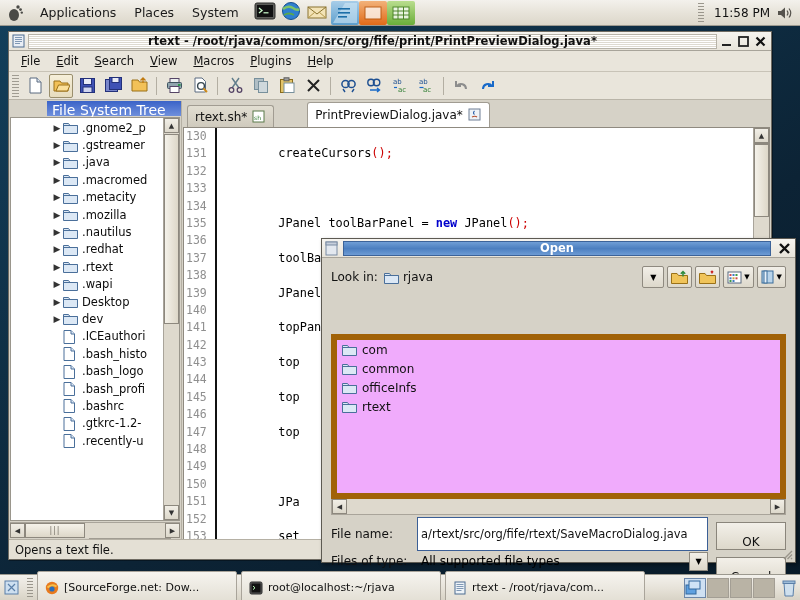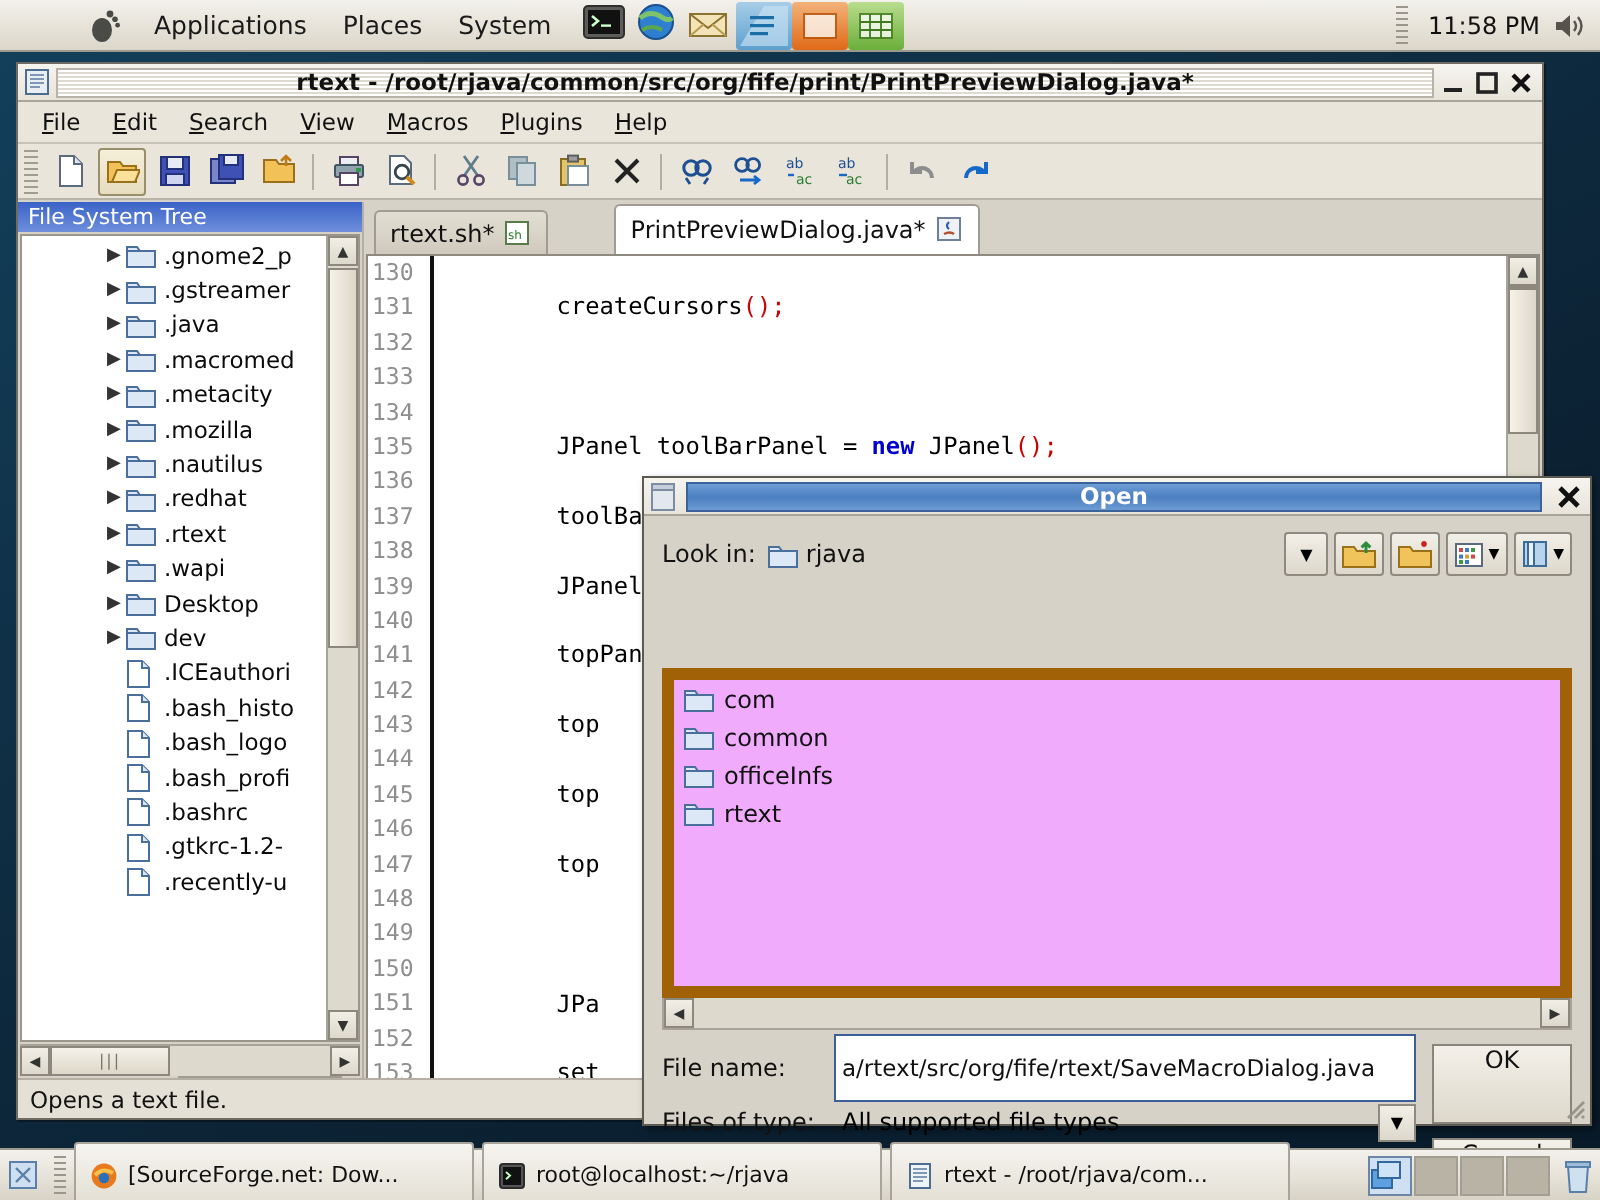--- a/index.html
+++ b/index.html
@@ -10,21 +10,21 @@
     background: #0d2b40;
   }
   #screen { position:relative; width:800px; height:600px;
             background: linear-gradient(150deg,#13405c 0%, #0c2335 60%, #081a28 100%); }
 
   
   #top-panel {
     position:absolute; left:0; top:0; width:800px; height:26px;
     background: linear-gradient(180deg,#f3f1ec 0%, #e6e2d8 55%, #dcd7ca 100%);
     border-bottom:1px solid #9c998f;
-    display:flex; align-items:center;padding-left:37px;
+    display:flex; align-items:center;
   }
   .gfoot { width:22px; height:20px; margin:0 4px 0 5px; position:relative; }
   .gfoot svg { display:block; }
   .panel-menu { font-size:12.5px; color:#1a1a1a; padding:3px 9px; cursor:default; }
   .panel-launch { width:24px; height:24px; margin:0 1px; position:relative; }
   .sep-handle { width:6px; height:20px; margin:0 4px;
      background-image: repeating-linear-gradient(180deg,#9a968c 0,#9a968c 1px,transparent 1px,transparent 3px);
   }
   #panel-right { margin-left:auto; display:flex; align-items:center; padding-right:6px; }
   #clock { font-size:12px; color:#111; padding:2px 6px; }
@@ -72,22 +72,23 @@
   .tb-btn.pressed { border:1px solid #9a8f6d; background:linear-gradient(180deg,#f6efd9,#e6dcbe); }
   .tb-sep { width:1px; height:18px; background:#b3aea2; margin:0 4px; }
 
   
   #main-body { position:absolute; left:0; top:69px; right:0; bottom:0; display:flex; }
 
   
   #dock { width:173px; background:#d6d2c7; display:flex; flex-direction:column;
           border-right:1px solid #b5b0a4; }
   #dock-title {
-    height:15px; padding:1px 5px; color:#fff; font-size:11px;
+    height:15px; padding:1px 5px; color:#fff; font-size:14px;
     background: linear-gradient(180deg,#3a63c8 0%, #6f8fdc 100%);
+    margin-left: 38px;
   }
   #tree-wrap { flex:1 1 auto; position:relative; background:#fff;
                border:1px solid #9a968c; margin:1px; overflow:hidden; }
   #tree-scroll { position:absolute; left:0; top:0; right:16px; bottom:0;
                  overflow:hidden; padding-top:1px; }
   .tnode { display:flex; align-items:center; height:17.4px; font-size:11.5px;
            color:#0b0b0b; white-space:nowrap; padding-left:40px; cursor:default; }
   .tnode .twist { width:12px; flex:0 0 12px; text-align:center; font-size:9px; color:#333; }
   .tnode .tico { width:15px; height:13px; flex:0 0 15px; margin-right:4px; }
   .tnode.leaf { padding-left:52px; }
@@ -185,21 +186,21 @@
   .ftext { flex:1 1 auto; height:21px; background:#fff; border:1px solid #3b5f96;
            font-size:11.5px; color:#111; padding:16px 3px; display:flex; align-items:center;
            overflow:hidden; white-space:nowrap; }
   .fcombo { flex:1 1 auto; height:21px; border:1px solid #8f8a80; background:#fff;
             display:flex; align-items:center; padding-left:4px; font-size:11.5px; cursor:pointer; }
   .fcombo.flat { border:none; background:transparent; }
   .combo-arrow { margin-left:auto; width:19px; height:19px;
                  background:linear-gradient(180deg,#f2efe8,#ddd8cb); border:1px solid #8f8a80;
                  display:flex; align-items:center; justify-content:center; font-size:8px; }
   #fields-right { width:78px; padding-left:8px; display:flex; flex-direction:column; gap:7px; }
-  .dlgbtn { height:40px; display:flex; align-items:flex-start; justify-content:center;
+  .dlgbtn { height:28px; display:flex; align-items:flex-end; justify-content:center;
             font-size:12px; color:#111; border:1px solid #8a857b; border-radius:0;
             background:linear-gradient(180deg,#f3f0e9,#ddd8cb); cursor:pointer; }
   #resize-grip { position:absolute; right:2px; bottom:2px; width:12px; height:12px; }
 
   
   #bottom-panel {
     position:absolute; left:0; bottom:0; width:800px; height:26px;
     background: linear-gradient(180deg,#f3f1ec 0%, #e6e2d8 55%, #d8d3c6 100%);
     border-top:1px solid #9c998f; display:flex; align-items:center; padding:0 3px;
   }

